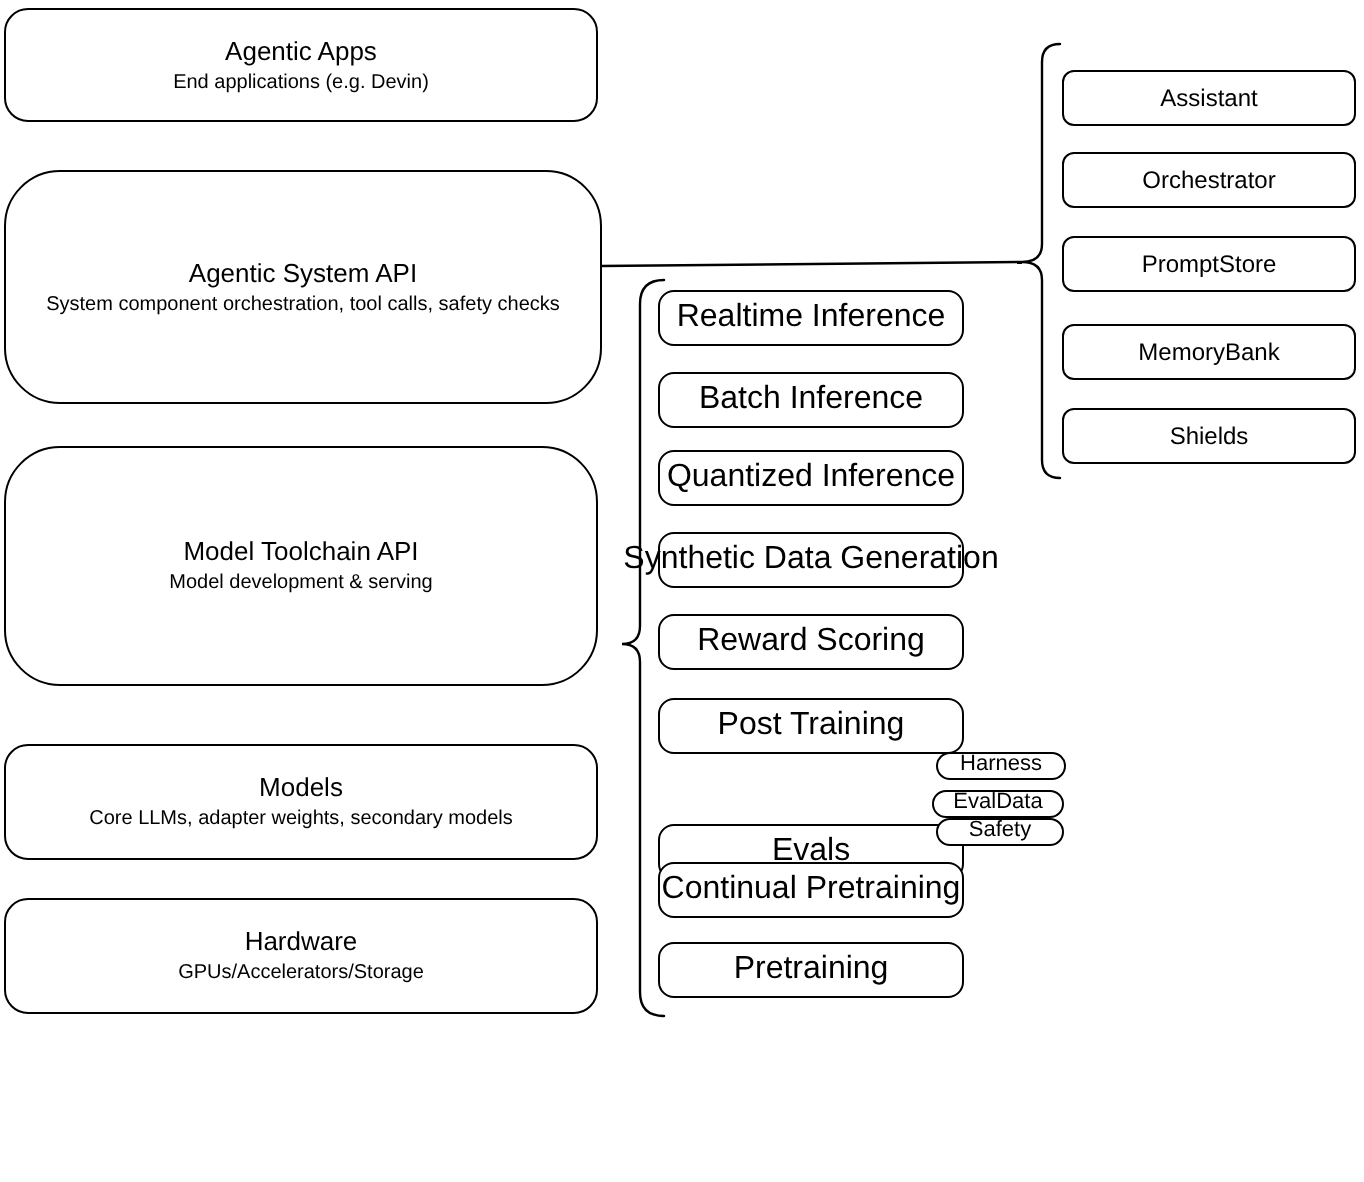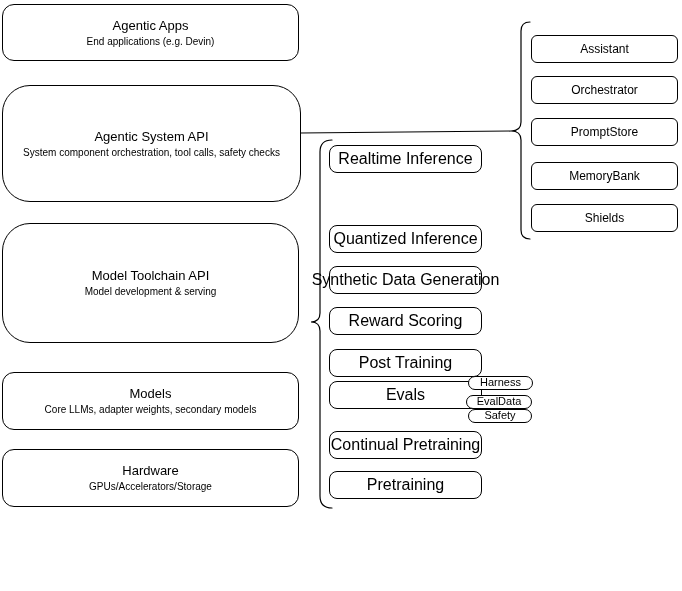--- a/index.html
+++ b/index.html
@@ -83,33 +83,36 @@
 
   <div class="lbox" style="top:449px;height:58px;border-radius:12px">
     <div class="btitle">Hardware</div>
     <div class="bsub">GPUs/Accelerators/Storage</div>
   </div>
 
 
   <div class="mnode" style="top:145px">
     <span>Realtime Inference</span>
   </div>
+  <div class="mnode" style="top:186px">
+    <span>Batch Inference</span>
+  </div>
   <div class="mnode" style="top:225px">
     <span>Quantized Inference</span>
   </div>
   <div class="mnode" style="top:266px">
     <span>Synthetic Data Generation</span>
   </div>
   <div class="mnode" style="top:307px">
     <span>Reward Scoring</span>
   </div>
   <div class="mnode" style="top:349px">
     <span>Post Training</span>
   </div>
-  <div class="mnode" style="top:381px">
+  <div class="mnode" style="top:412px">
     <span>Evals</span>
   </div>
   <div class="mnode" style="top:431px">
     <span>Continual Pretraining</span>
   </div>
   <div class="mnode" style="top:471px">
     <span>Pretraining</span>
   </div>
 
   <div class="tag" style="left:468px;top:376px;width:65px">

